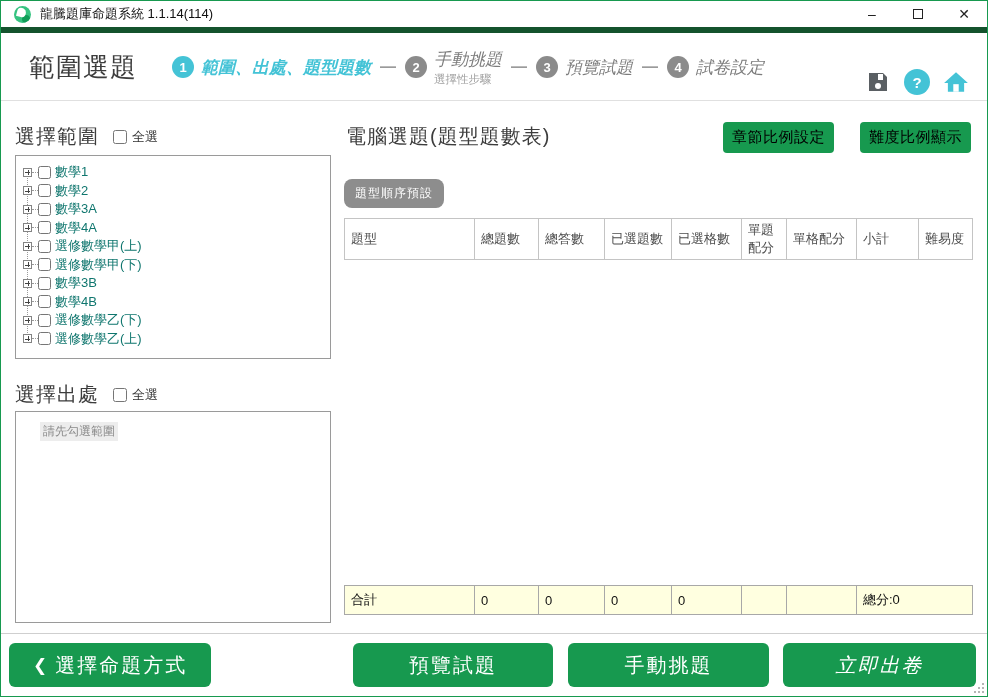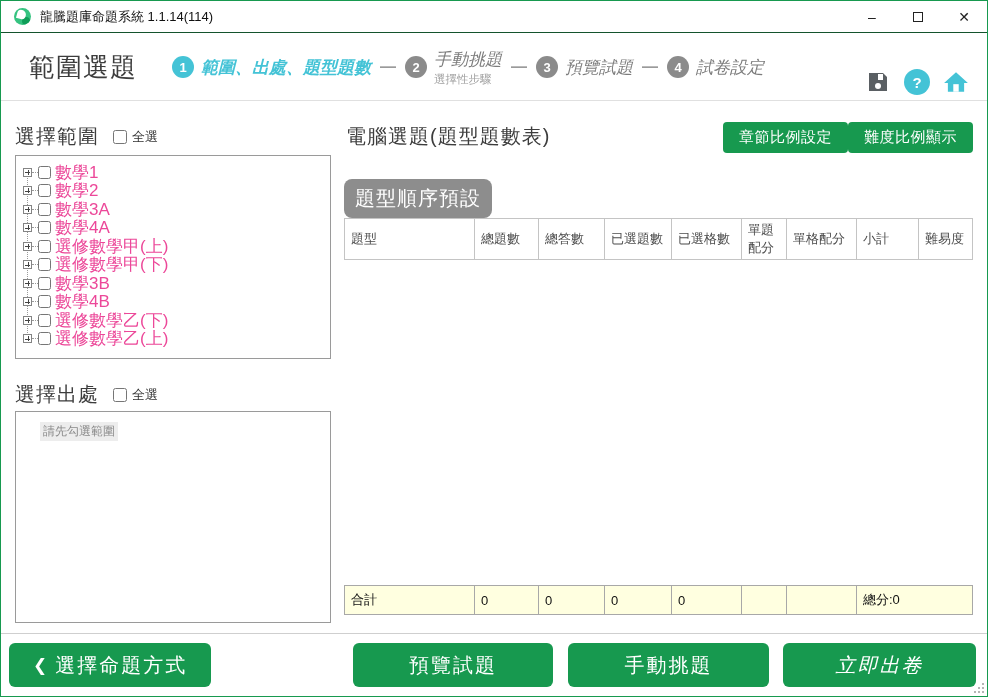--- a/index.html
+++ b/index.html
@@ -6,21 +6,21 @@
   html,body { width:988px; height:697px; }
   body {
     font-family:"Liberation Sans","DejaVu Sans",sans-serif;
     background:#ffffff; color:#222;
     border:1px solid #17994f;
     position:relative; overflow:hidden;
   }
 
   
   .titlebar { position:absolute; left:0; top:0; width:100%; height:32px;
-    background:#fff; border-bottom:1px solid #14532d; display:flex; align-items:center; }
+    background:#fff; border-bottom:6px solid #14532d; display:flex; align-items:center; }
   .app-logo { width:17px; height:17px; border-radius:50%;
     background:#35c380; margin-left:13px; position:relative; overflow:hidden; }
   .app-logo::after { content:""; position:absolute; left:3px; top:2px; width:9px; height:9px;
     border-radius:50% 60% 50% 0; background:#ffffff; transform:rotate(15deg); }
   .app-logo::before { content:""; position:absolute; right:1px; bottom:0px; width:8px; height:8px;
     border-radius:50%; background:#0f9d58; }
   .app-title { font-size:13px; color:#111; margin-left:9px; }
   .win-controls { margin-left:auto; display:flex; align-items:center; height:100%; }
   .win-btn { width:46px; height:100%; display:flex; align-items:center; justify-content:center;
     font-size:14px; color:#222; cursor:default; }
@@ -62,35 +62,35 @@
   .tree-rel { position:relative; width:100%; height:100%; }
   .tree-vline { position:absolute; left:5px; top:9px; width:0; height:167px;
     border-left:1px dotted #9a9a9a; }
   .tree-item { position:relative; display:flex; align-items:center; height:18.5px; }
   .expander { width:9px; height:9px; border:1px solid #848484; background:#fff; position:relative;
     flex:0 0 9px; margin-left:1px; z-index:1; }
   .expander::before { content:""; position:absolute; left:1px; top:3.5px; width:5px; height:1px; background:#444; }
   .expander::after { content:""; position:absolute; left:3.5px; top:1px; width:1px; height:5px; background:#444; }
   .hdot { width:6px; height:0; border-top:1px dotted #9a9a9a; flex:0 0 6px; }
   .tree-item input { width:13px; height:13px; margin:0 4px 0 0; }
-  .tree-label { font-size:17px; color:#ec4899; }
+  .tree-label { font-size:13px; color:#0f766e; }
 
   .source-head { left:14px; top:280px; }
   .source-box { position:absolute; left:14px; top:310px; width:316px; height:212px;
     border:1px solid #9a9a9a; background:#fff; padding:9px 0 0 24px; }
   .source-hint { display:inline-block; font-size:12px; color:#8a8a8a; background:#ededed;
     padding:1px 3px; }
 
   
   .main-title { position:absolute; left:345px; top:22px; font-size:20px; color:#3d3d3d; letter-spacing:1px; }
   .ratio-btns { position:absolute; left:722px; top:21px; width:248px; display:flex; justify-content:space-between; }
-  .btn-green-sm { background:#17994f; color:#ffffff; font-size:15px; border:none; border-radius:4px;
-    padding:6px 16px; cursor:pointer; white-space:nowrap; letter-spacing:0.5px; }
+  .btn-green-sm { background:#17994f; color:#000000; font-size:15px; border:none; border-radius:4px;
+    padding:6px 9px; cursor:pointer; white-space:nowrap; letter-spacing:0.5px; }
   .btn-type-order { position:absolute; left:343px; top:78px; background:#8d8d8d; color:#fff;
-    font-size:20px; border:none; border-radius:8px; padding:6px 11px; cursor:pointer; letter-spacing:1px;font-family:Liberation Serif, serif; }
+    font-size:12px; border:none; border-radius:8px; padding:6px 11px; cursor:pointer; letter-spacing:1px;font-family:Liberation Serif, serif; }
 
   .qtable { position:absolute; left:343px; top:117px; width:628px; border-collapse:collapse; table-layout:fixed; }
   .qtable th { border:1px solid #c4c4c4; font-weight:normal; font-size:13px; color:#4c4c4c;
     text-align:left; padding:2px 3px 2px 6px; height:38px; background:#fff; }
   .qtable td.spacer { border:none; height:326px; background:#fff; padding:0; }
   .qtable td.total { border:1px solid #a8a8a8; background:#ffffe0; font-size:13px; color:#111;
     height:29px; padding:2px 3px 2px 6px; }
 
   
   .footer { position:absolute; left:0; top:632px; width:100%; height:65px; background:#fff;

